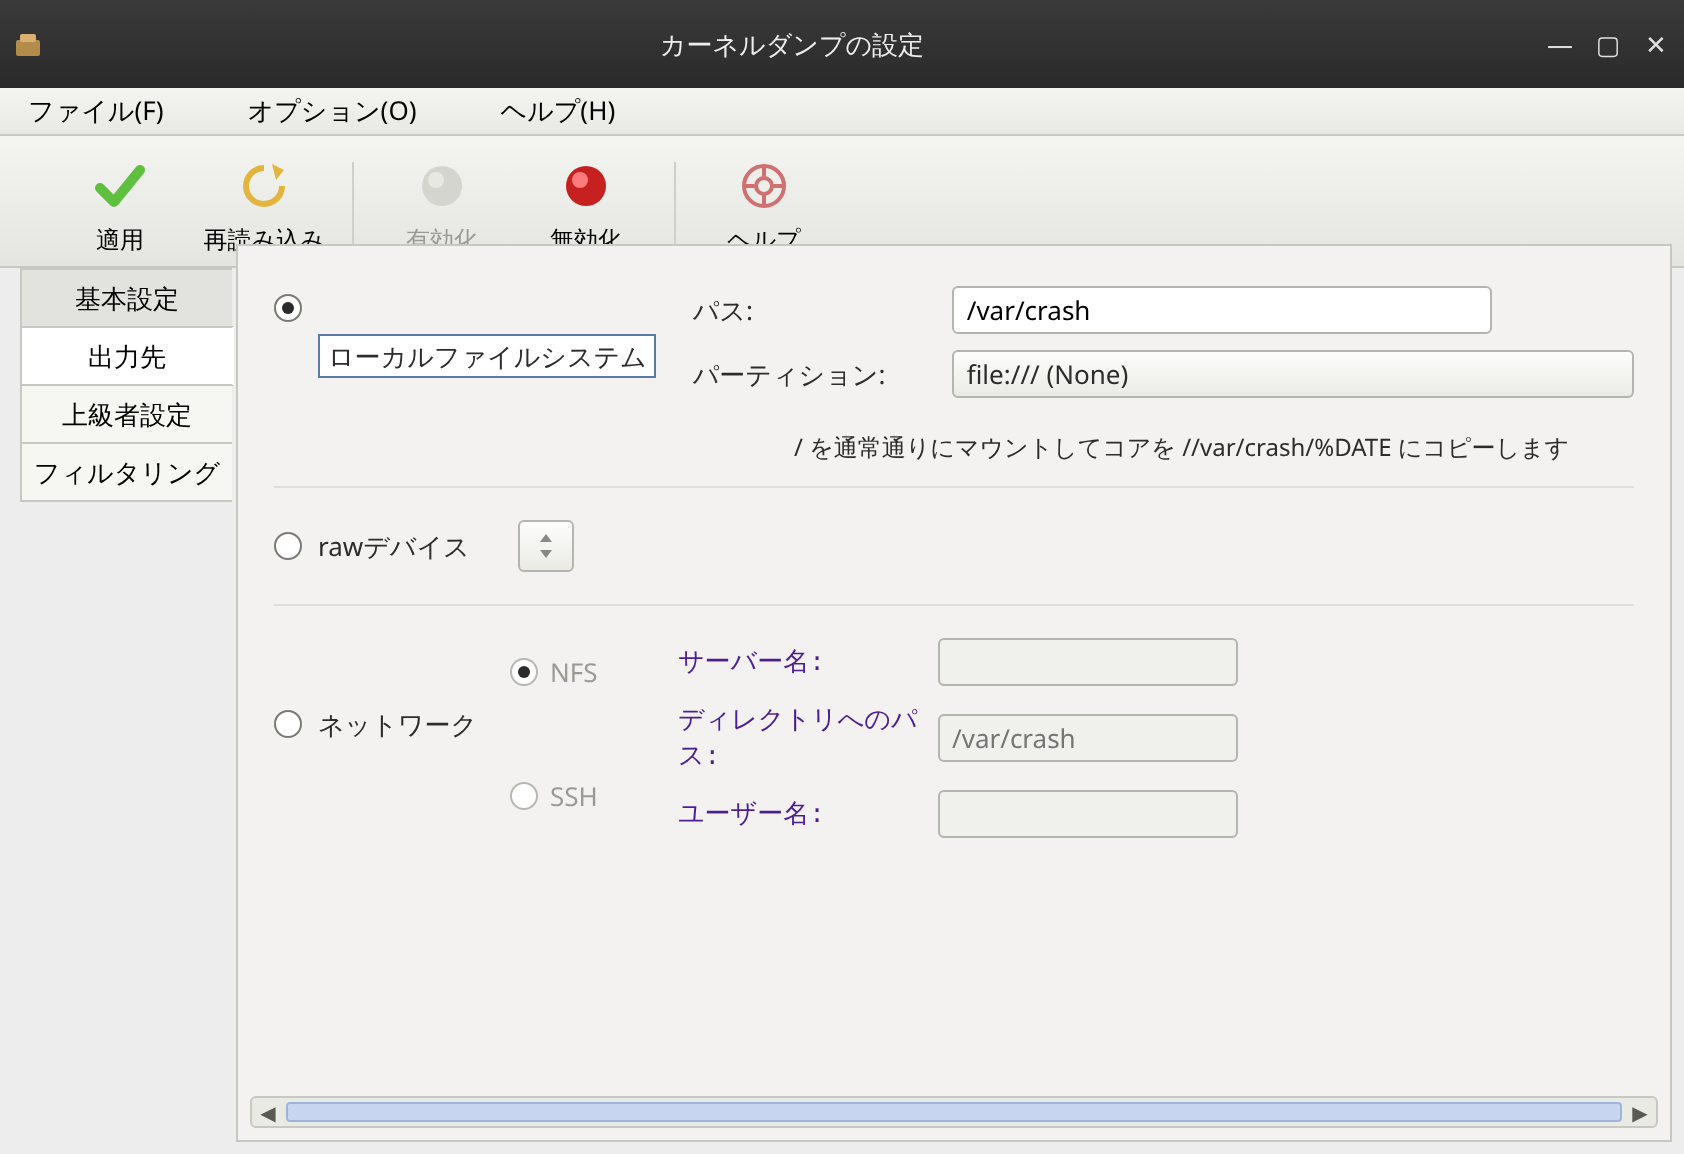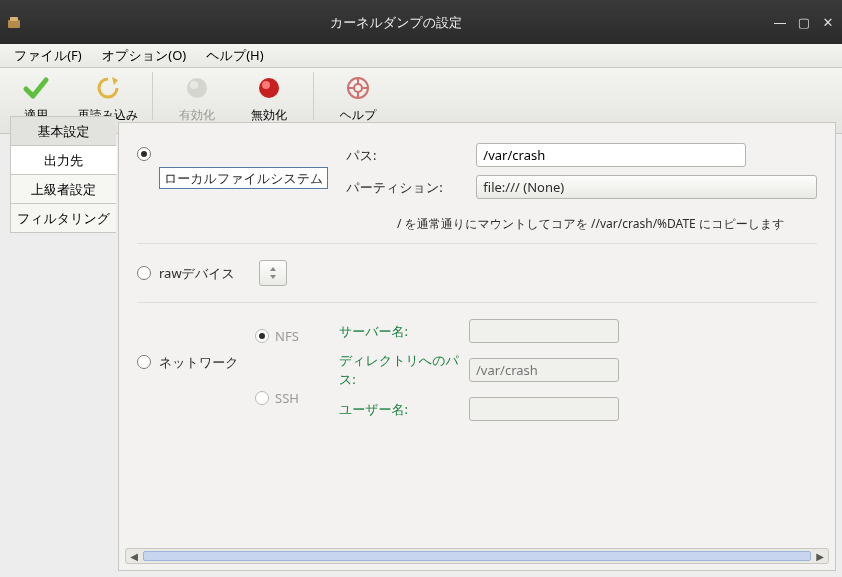--- a/index.html
+++ b/index.html
@@ -9,61 +9,61 @@
     height: 44px; background: linear-gradient(#3a3a3a,#2a2a2a);
     color: #eee; display: flex; align-items: center; padding: 0 6px;
     font-size: 13px;
   }
   .titlebar .tb-icon { width: 16px; height: 16px; margin-right: 6px; }
   .titlebar .title { flex: 1; text-align: center; }
   .titlebar .wc { width: 16px; height: 16px; margin-left: 8px; display:flex; align-items:center; justify-content:center; color:#ddd; cursor:default; }
 
   .menubar {
     height: 24px; background: linear-gradient(#f4f4f1,#e8e8e4);
-    border-bottom: 1px solid #c8c8c3; display:flex; align-items:center; padding: 0 4px; font-size: 13px;
+    border-bottom: 1px solid #c8c8c3; display:flex; align-items:center; padding: 0 4px; font-size: 13px; gap: 22px;
   }
   .menubar .mitem { padding: 2px 10px; }
 
   .toolbar {
     height: 66px; background: linear-gradient(#f4f4f1,#e4e4e0);
-    border-bottom: 1px solid #c8c8c3; display:flex; align-items:flex-start; padding: 4px 0; font-size: 12px;
+    border-bottom: 1px solid #c8c8c3; display:flex; align-items:flex-end; padding: 4px 24px; font-size: 12px;
   }
   .toolbar .tbtn { width: 72px; text-align:center; }
   .toolbar .tbtn .ticon { width: 28px; height: 28px; margin: 2px auto 4px; }
   .toolbar .tbtn.disabled { color:#9a9a94; }
   .tsep { width:1px; height:48px; background:#d0d0cb; margin: 0 8px; }
 
   .workarea { position:absolute; left:0; top:116px; right:0; bottom:0; }
 
   .mainframe {
     position:absolute; left:118px; top:6px; right:6px; bottom:6px;
     background:#f3f2f0; border:1px solid #c8c8c3; border-top-left-radius:0;
   }
 
-  .tabs { position:absolute; left:10px; top:0; width:106px; display:flex; flex-direction:column; font-size:13px; }
+  .tabs { position:absolute; left:10px; top:18px; width:106px; display:flex; flex-direction:column; font-size:13px; }
   .tabs .tab {
     height:30px; display:flex; align-items:center; justify-content:center;
     border:1px solid #c8c8c3; border-right:none; background:#f6f6f3; margin-bottom:-1px;
   }
   .tabs .tab.active { background:#e2e2de; }
   .tabs .tab.selected { background:#ffffff; border-right:1px solid #fff; position:relative; z-index:2; margin-right:-1px;}
 
   .content { padding: 14px 18px 14px 18px; font-size:13px; color:#2c2c2c; }
 
   .group { display:flex; align-items:flex-start; padding: 6px 0; }
   .radiown { width:22px; padding-top:4px; }
   .radio { width:14px; height:14px; border-radius:50%; border:1px solid #7a7a74; background:#fff; display:inline-block; position:relative; }
   .radio.checked::after { content:""; position:absolute; left:3px; top:3px; width:6px; height:6px; border-radius:50%; background:#2b2b2b; }
   .radio.dis { border-color:#b8b8b2; }
   .group-label { padding-top:3px; }
   .boxed { border:1.5px solid #5a7aa6; padding:1px 4px; background:#fff; }
   .fields { margin-left:18px; flex:1; }
   .frow { display:flex; align-items:center; margin-bottom:8px; }
   .flab { width:130px; color:#2c2c2c; }
-  .flab.dis { color:#15803d; }
+  .flab.dis { color:#4c1d95;font-family:Liberation Mono, monospace; }
   input.tin {
     height:24px; border:1px solid #b5b5af; border-radius:3px; padding:2px 6px; font-size:13px; background:#fff;
   }
   input.tin.dis { color:#9a9a94; background:#f0f0ec; }
   .combo {
     height:24px; border:1px solid #b5b5af; border-radius:3px; padding:2px 6px; font-size:13px; background:linear-gradient(#fdfdfc,#eaeae5);
     display:flex; align-items:center; flex:1;
   }
   .hint { font-size:12px; color:#2c2c2c; margin-left:260px; margin-top:2px; margin-bottom:6px; }
   .sep { height:1px; background:#dfdfda; margin:10px 0; }

